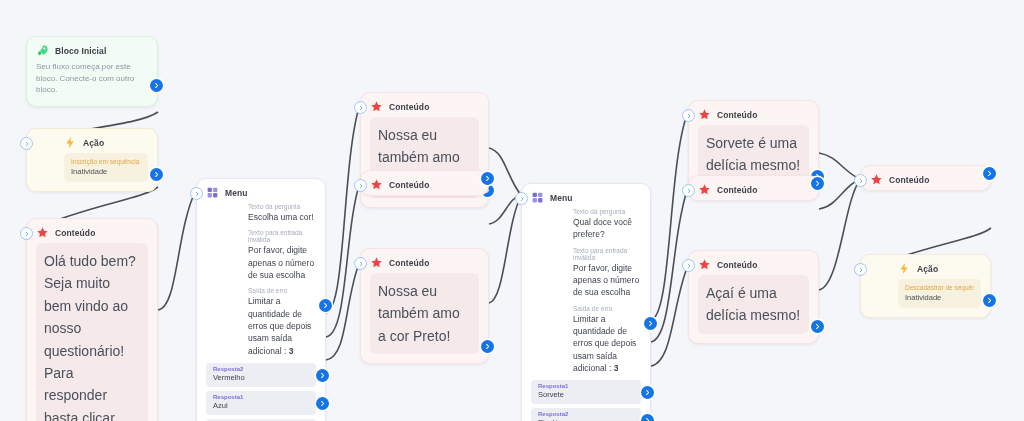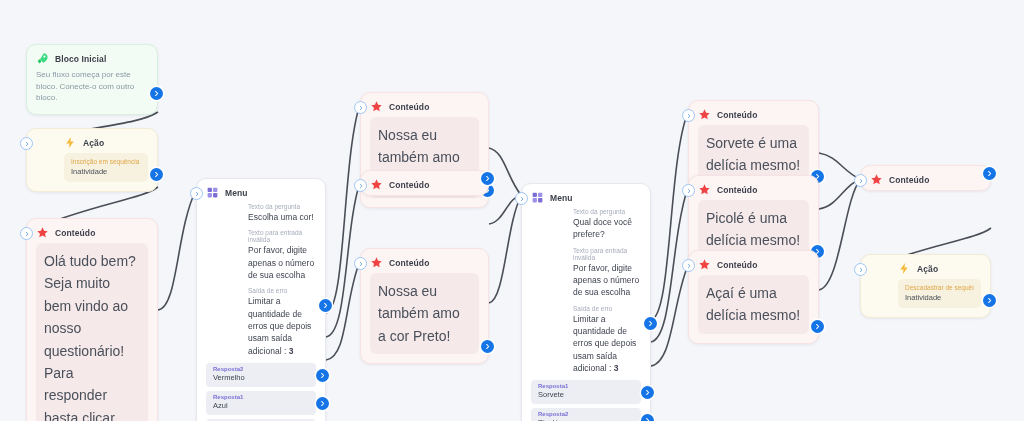--- a/index.html
+++ b/index.html
@@ -132,21 +132,21 @@
       <path d="M651,366 C 673,362 672,305 688,265"></path>
 
       <path d="M819,153 C 838,156 843,172 860,179"></path>
       <path d="M819,209 C 838,206 843,186 860,179"></path>
       <path d="M819,290 C 840,286 844,200 860,180"></path>
 
       <path d="M991,228 C 975,240 930,244 870,268"></path>
     </g>
   </svg>
 
-  <div class="node start" style="left:26px; top:44px; width:132px;">
+  <div class="node start" style="left:26px; top:36px; width:132px;">
     <div class="node-head">
       <svg class="ico" viewBox="0 0 24 24">
         <path d="M14.5 2.5c3.5 0 7 3.5 7 7 0 4-4.2 8.5-8.5 10.5L11 17l-4-4 2.5-2.5C11.6 6 14.5 2.5 14.5 2.5z" fill="#3ddc84"></path>
         <circle cx="15.5" cy="8.5" r="2" fill="#e9fff2"></circle>
         <path d="M7 13L3 17l4 4 3-4z" fill="#22c55e"></path>
       </svg>
       <span class="node-title">Bloco Inicial</span>
     </div>
     <div class="start-desc">Seu fluxo começa por este bloco. Conecte-o com outro bloco.</div>
     <div class="handle out" style="right:-6px; bottom:14px;">
@@ -417,25 +417,20 @@
     </div>
   </div>
 
   <div class="node content" style="left:688px; top:175px; width:131px;">
     <div class="node-head">
       <svg class="ico" viewBox="0 0 24 24">
           <path d="M12 2.5l2.9 6.1 6.6.9-4.8 4.6 1.2 6.6L12 17.6 6.1 20.7l1.2-6.6-4.8-4.6 6.6-.9z" fill="#f04444"></path>
         </svg>
       <span class="node-title">Conteúdo</span>
     </div>
-    <div class="node-body">
-      <div class="content-box">
-        <div class="content-text">Picolé é uma delícia mesmo!</div>
-      </div>
-    </div>
     <div class="handle in" style="left:-7px; top:8px;">
       <svg width="6" height="6" viewBox="0 0 24 24">
           <path d="M9 5l7 7-7 7" fill="none" stroke="#6fa8e8" stroke-width="3.5" stroke-linecap="round" stroke-linejoin="round"></path>
         </svg>
     </div>
     <div class="handle out" style="right:-6px; bottom:10px;">
       <svg width="7" height="7" viewBox="0 0 24 24">
           <path d="M9 5l7 7-7 7" fill="none" stroke="#fff" stroke-width="3.5" stroke-linecap="round" stroke-linejoin="round"></path>
         </svg>
     </div>

